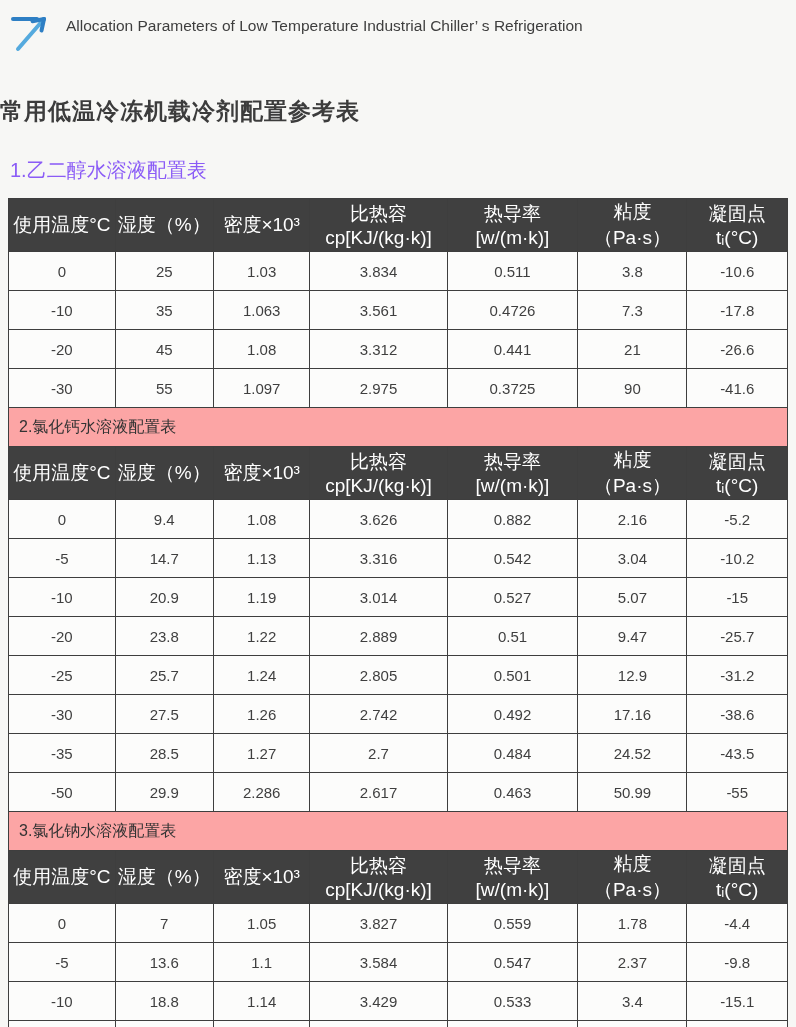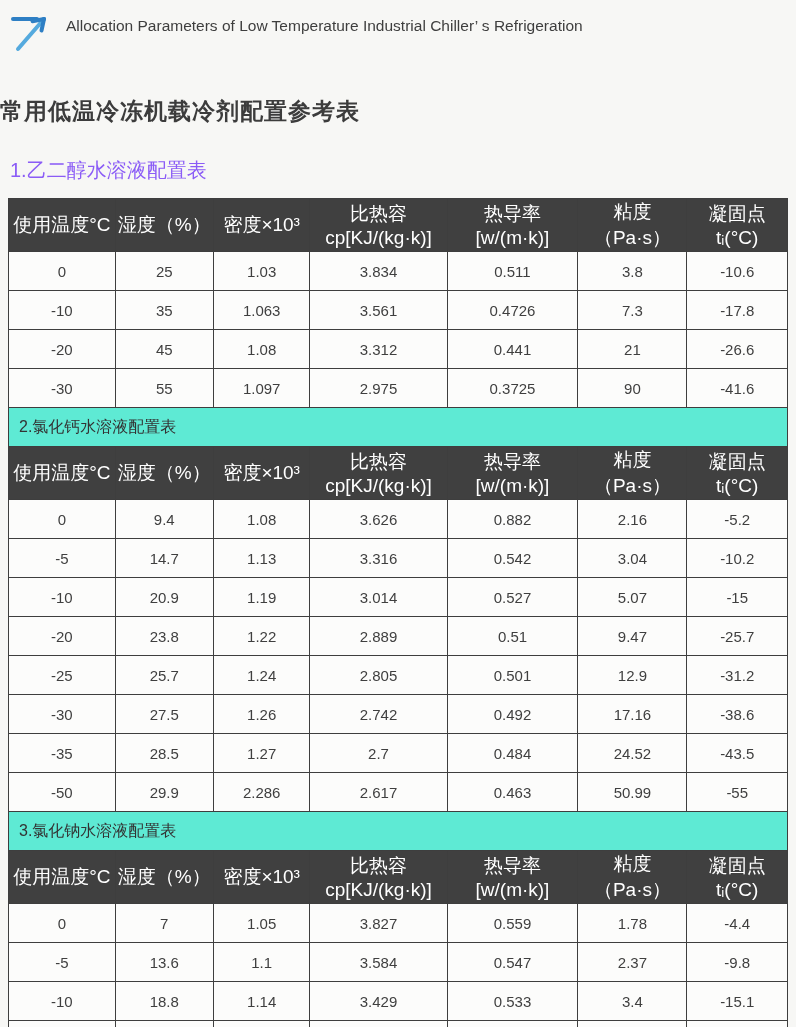--- a/index.html
+++ b/index.html
@@ -37,21 +37,21 @@
   }
   th,td{border:1px solid #3e3e3e;text-align:center;overflow:hidden;}
   th{
     background:#404040;color:#ffffff;font-weight:normal;
     height:40px;font-size:19px;padding:0 2px;
   }
   td.data-cell{
     height:36px;background:#fcfcfb;color:#3f3f3f;font-size:15px;
   }
   td.title-cell{
-    text-align:left;background:#5eead4;color:#333;
+    text-align:left;background:#fca5a5;color:#333;
     font-size:16px;height:34px;padding:2px 0 2px 10px;
   }
 </style>
 </head>
 <body>
 
 <header class="brand-header">
   <div class="logo">
     <svg viewBox="0 0 44 42" fill="none">
       <path d="M3 7 H27" stroke="#2e7fc4" stroke-width="4" stroke-linecap="round"></path>

